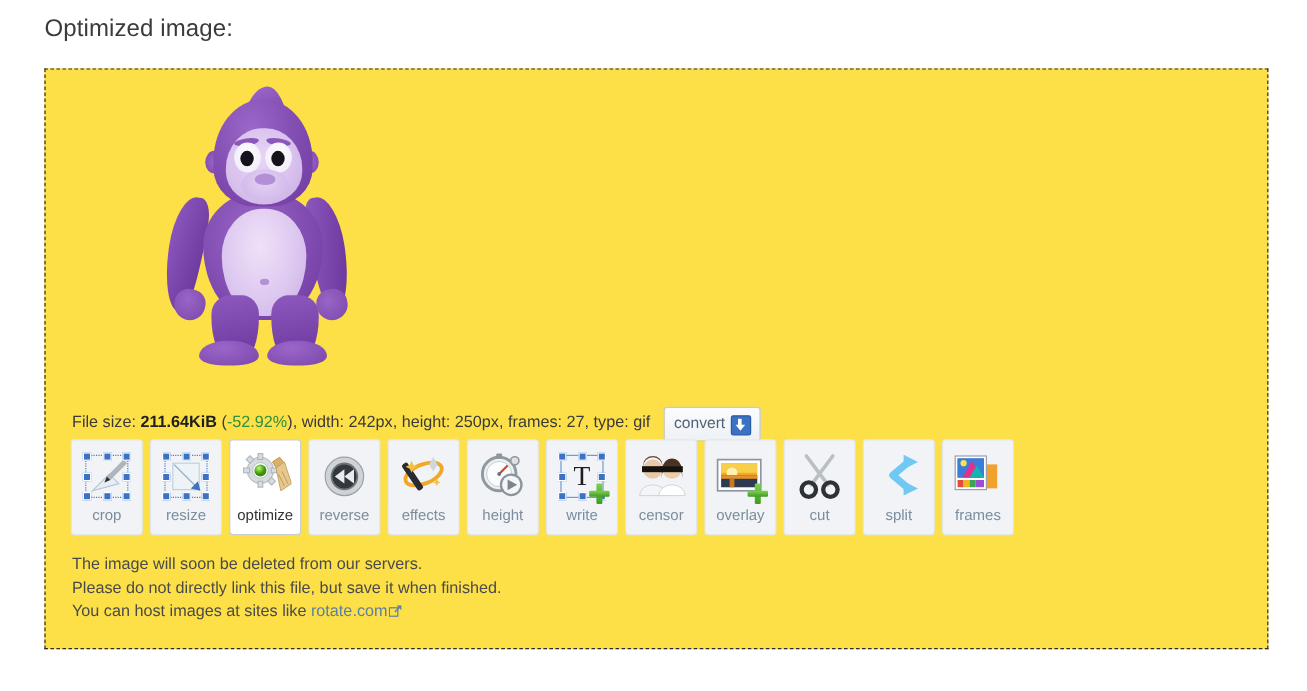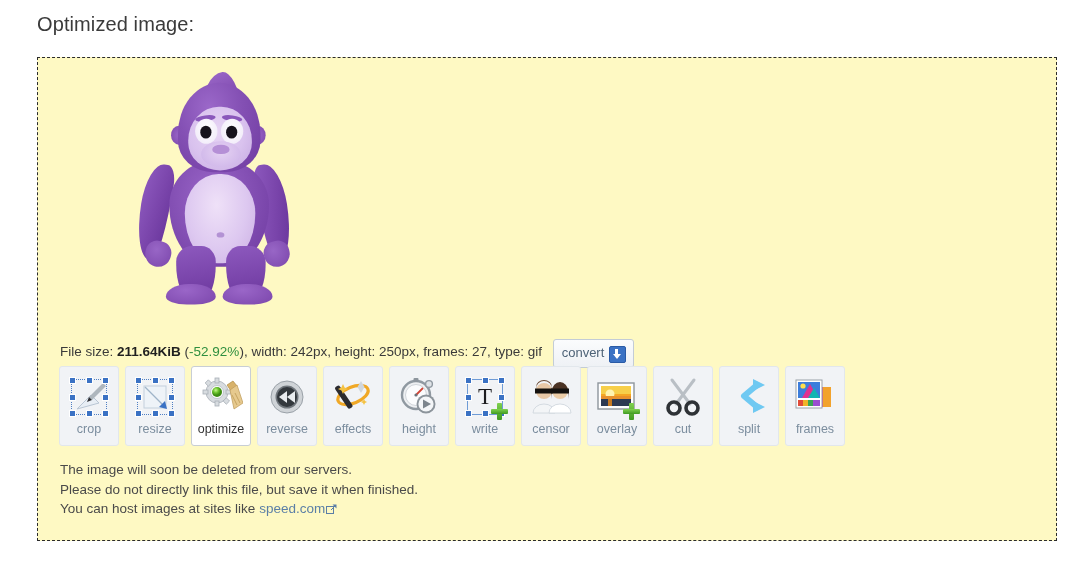--- a/index.html
+++ b/index.html
@@ -36,21 +36,21 @@
   }
 
   .result-panel {
     position: absolute;
     left: 37px;
     top: 57px;
     width: 1020px;
     height: 484px;
     box-sizing: border-box;
     border: 1px dashed #2b2b2b;
-    background: #fef9c3;
+    background: #fde047;
   }
 
   
   .preview-area {
     position: absolute;
     left: 0;
     top: 0;
     width: 100%;
     height: 268px;
   }
@@ -596,21 +596,21 @@
         <div class="lbl">frames</div>
       </div>
 
 
     </div>
 
     <div class="notes">
       <div>The image will soon be deleted from our servers.</div>
       <div>Please do not directly link this file, but save it when finished.</div>
       <div>
-        <span>You can host images at sites like </span><a class="ext-link" href="#"><span>speed.com</span></a><span class="ext-glyph"><svg width="11" height="11" viewBox="0 0 11 11">
+        <span>You can host images at sites like </span><a class="ext-link" href="#"><span>rotate.com</span></a><span class="ext-glyph"><svg width="11" height="11" viewBox="0 0 11 11">
               <rect x="0.5" y="2.5" width="7" height="7" fill="none" stroke="#5b7fa6"></rect>
               <path d="M5,6 L10,1" stroke="#5b7fa6" fill="none"></path>
               <polygon points="6.5,0.5 10.5,0.5 10.5,4.5" fill="#5b7fa6"></polygon>
             </svg></span>
       </div>
     </div>
 
   </div>
 </div>
 

